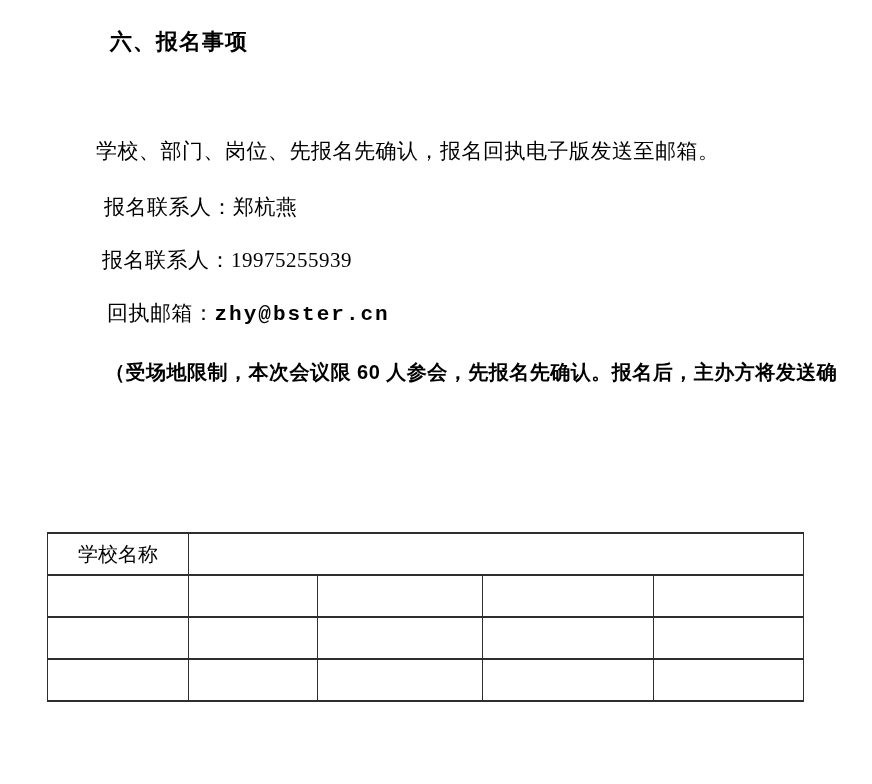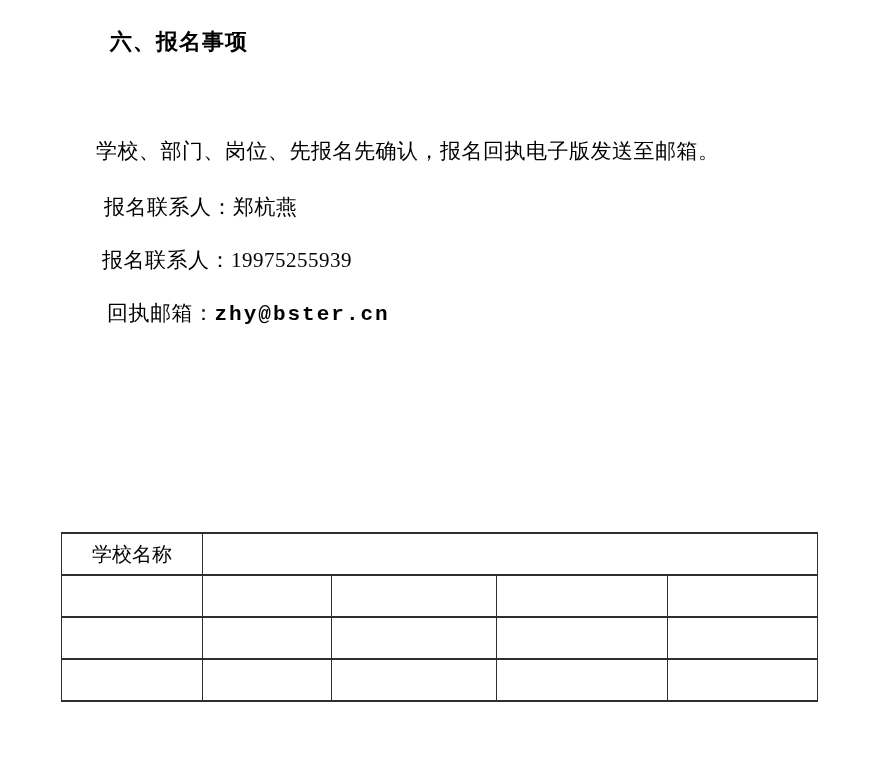--- a/index.html
+++ b/index.html
@@ -19,21 +19,21 @@
   .body-text{font-size:21px;letter-spacing:0.5px;}
   .note-text{
     font-family:"Liberation Sans","DejaVu Sans",sans-serif;
     font-weight:bold;font-size:20px;letter-spacing:0.5px;
   }
   .email-value{
     font-family:"Liberation Mono","DejaVu Sans Mono",monospace;
     font-weight:bold;font-size:21px;letter-spacing:2px;
   }
   .receipt-table{
-    position:absolute;left:61px;top:532px;
+    position:absolute;left:47px;top:532px;
     width:756px;
     border-collapse:collapse;table-layout:fixed;
     font-size:20px;
     padding-left:25px;
   }
   .receipt-table td,.receipt-table th{
     border-top:2px solid #2e2e2e;
     border-bottom:2px solid #2e2e2e;
     border-left:1.4px solid #2e2e2e;
     border-right:1.4px solid #2e2e2e;
@@ -59,20 +59,21 @@
   </div>
 
   <div class="line body-text" style="left:102px;top:249px">
     <span>报名联系人：</span><span>19975255939</span>
   </div>
 
   <div class="line body-text" style="left:107px;top:302px">
     <span>回执邮箱：</span><span class="email-value">zhy@bster.cn</span>
   </div>
 
+  <div class="line note-text" style="left:105px;top:361px">（受场地限制，本次会议限 60 人参会，先报名先确认。报名后，主办方将发送确</div>
 
 
 
   <table class="receipt-table">
     <colgroup>
       <col style="width:141px">
       <col style="width:129px">
       <col style="width:165px">
       <col style="width:171px">
       <col style="width:150px">

